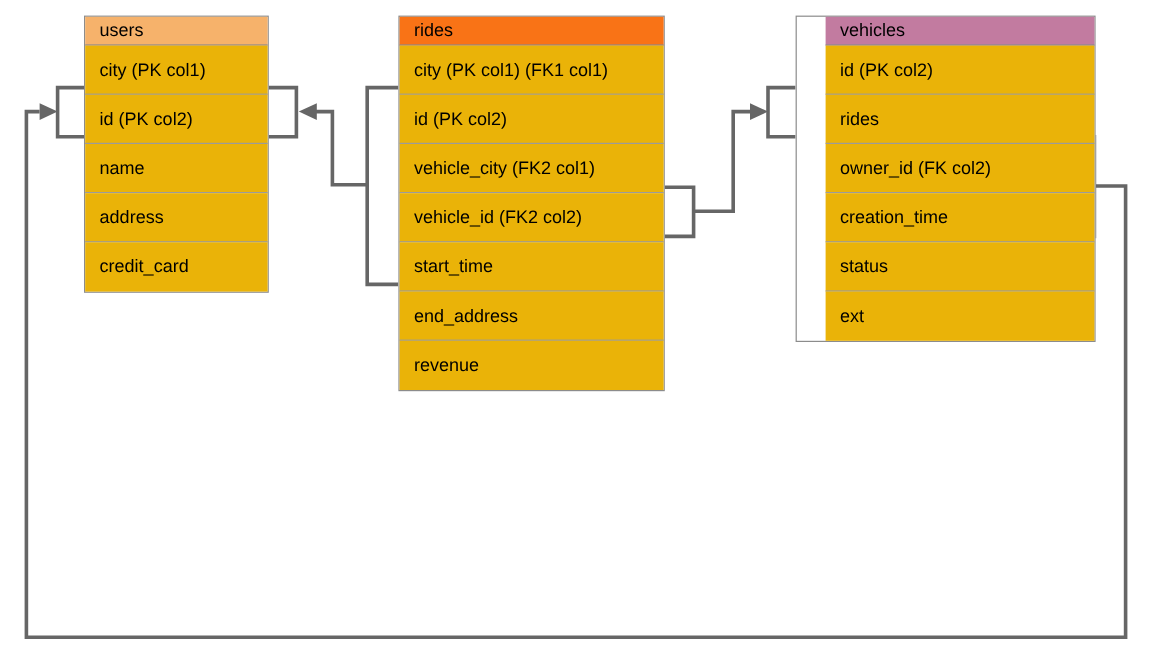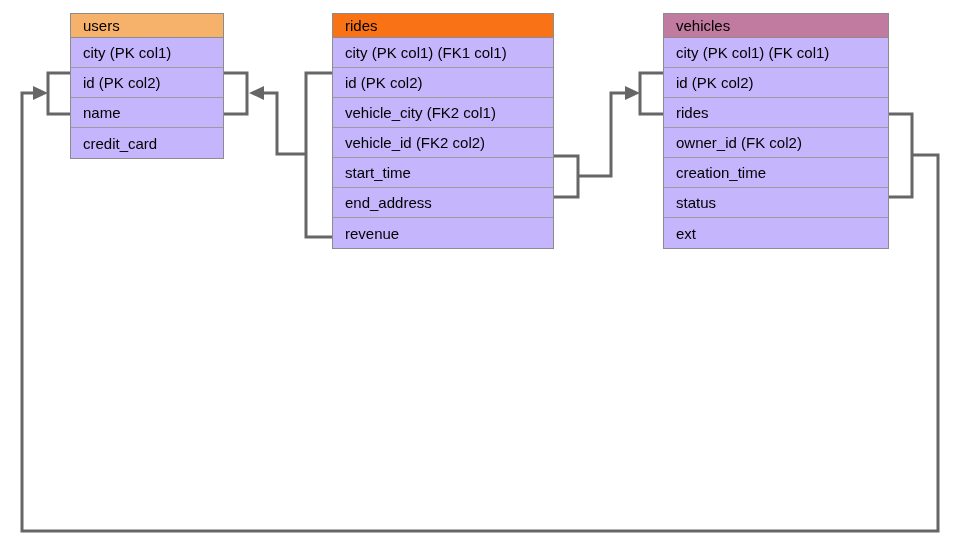--- a/index.html
+++ b/index.html
@@ -8,22 +8,22 @@
     font-family:"Liberation Sans", sans-serif; font-size:15px; color:#000;
     overflow:hidden;
   }
   svg.connectors { position:absolute; left:0; top:0; pointer-events:none; }
   .tbl { position:absolute; background:#ffffff; border:1px solid #8c8c8c; }
   .tbl-header {
     height:24px; box-sizing:border-box; display:flex; align-items:center;
     padding:0 12px; border-bottom:1px solid #8c8c8c;
   }
   .tbl-row {
-    height:30px; box-sizing:border-box; display:flex; align-items:center;
-    padding:0 12px; border-bottom:1px solid #9b9b9b; background:#c4b5fd;
+    height:41px; box-sizing:border-box; display:flex; align-items:center;
+    padding:0 12px; border-bottom:1px solid #9b9b9b; background:#eab308;
   }
   .tbl-row:last-child { border-bottom:none;text-align:center; }
   .tbl-users    { left:70px;  top:13px; width:152px; }
   .tbl-rides    { left:332px; top:13px; width:220px; }
   .tbl-vehicles { left:663px; top:13px; width:224px; }
 </style>
 </head>
 <body>
 
 <div class="canvas">
@@ -53,45 +53,45 @@
   </svg>
 
   <div class="tbl tbl-users" style="border-color: rgb(140, 140, 140);">
     <div class="tbl-header" style="background: rgb(246, 178, 107);">
       <span>users</span>
     </div>
     <div class="tbl-rows">
         <div class="tbl-row">city (PK col1)</div>
         <div class="tbl-row">id (PK col2)</div>
         <div class="tbl-row">name</div>
+        <div class="tbl-row">address</div>
         <div class="tbl-row">credit_card</div>
       </div>
   </div>
 
   <div class="tbl tbl-rides" style="border-color: rgb(140, 140, 140);">
     <div class="tbl-header" style="background: #f97316;">
       <span>rides</span>
     </div>
     <div class="tbl-rows">
         <div class="tbl-row">city (PK col1) (FK1 col1)</div>
         <div class="tbl-row">id (PK col2)</div>
         <div class="tbl-row">vehicle_city (FK2 col1)</div>
         <div class="tbl-row">vehicle_id (FK2 col2)</div>
         <div class="tbl-row">start_time</div>
         <div class="tbl-row">end_address</div>
         <div class="tbl-row">revenue</div>
       </div>
   </div>
 
-  <div class="tbl tbl-vehicles" style="border-color: rgb(140, 140, 140);">
+  <div class="tbl tbl-vehicles" style="border-color: rgb(140, 140, 140); padding-left: 24px;">
     <div class="tbl-header" style="background: rgb(194, 123, 160);">
       <span>vehicles</span>
     </div>
     <div class="tbl-rows">
-        <div class="tbl-row">city (PK col1) (FK col1)</div>
         <div class="tbl-row">id (PK col2)</div>
         <div class="tbl-row">rides</div>
         <div class="tbl-row">owner_id (FK col2)</div>
         <div class="tbl-row">creation_time</div>
         <div class="tbl-row">status</div>
         <div class="tbl-row">ext</div>
       </div>
   </div>
 
 </div>

